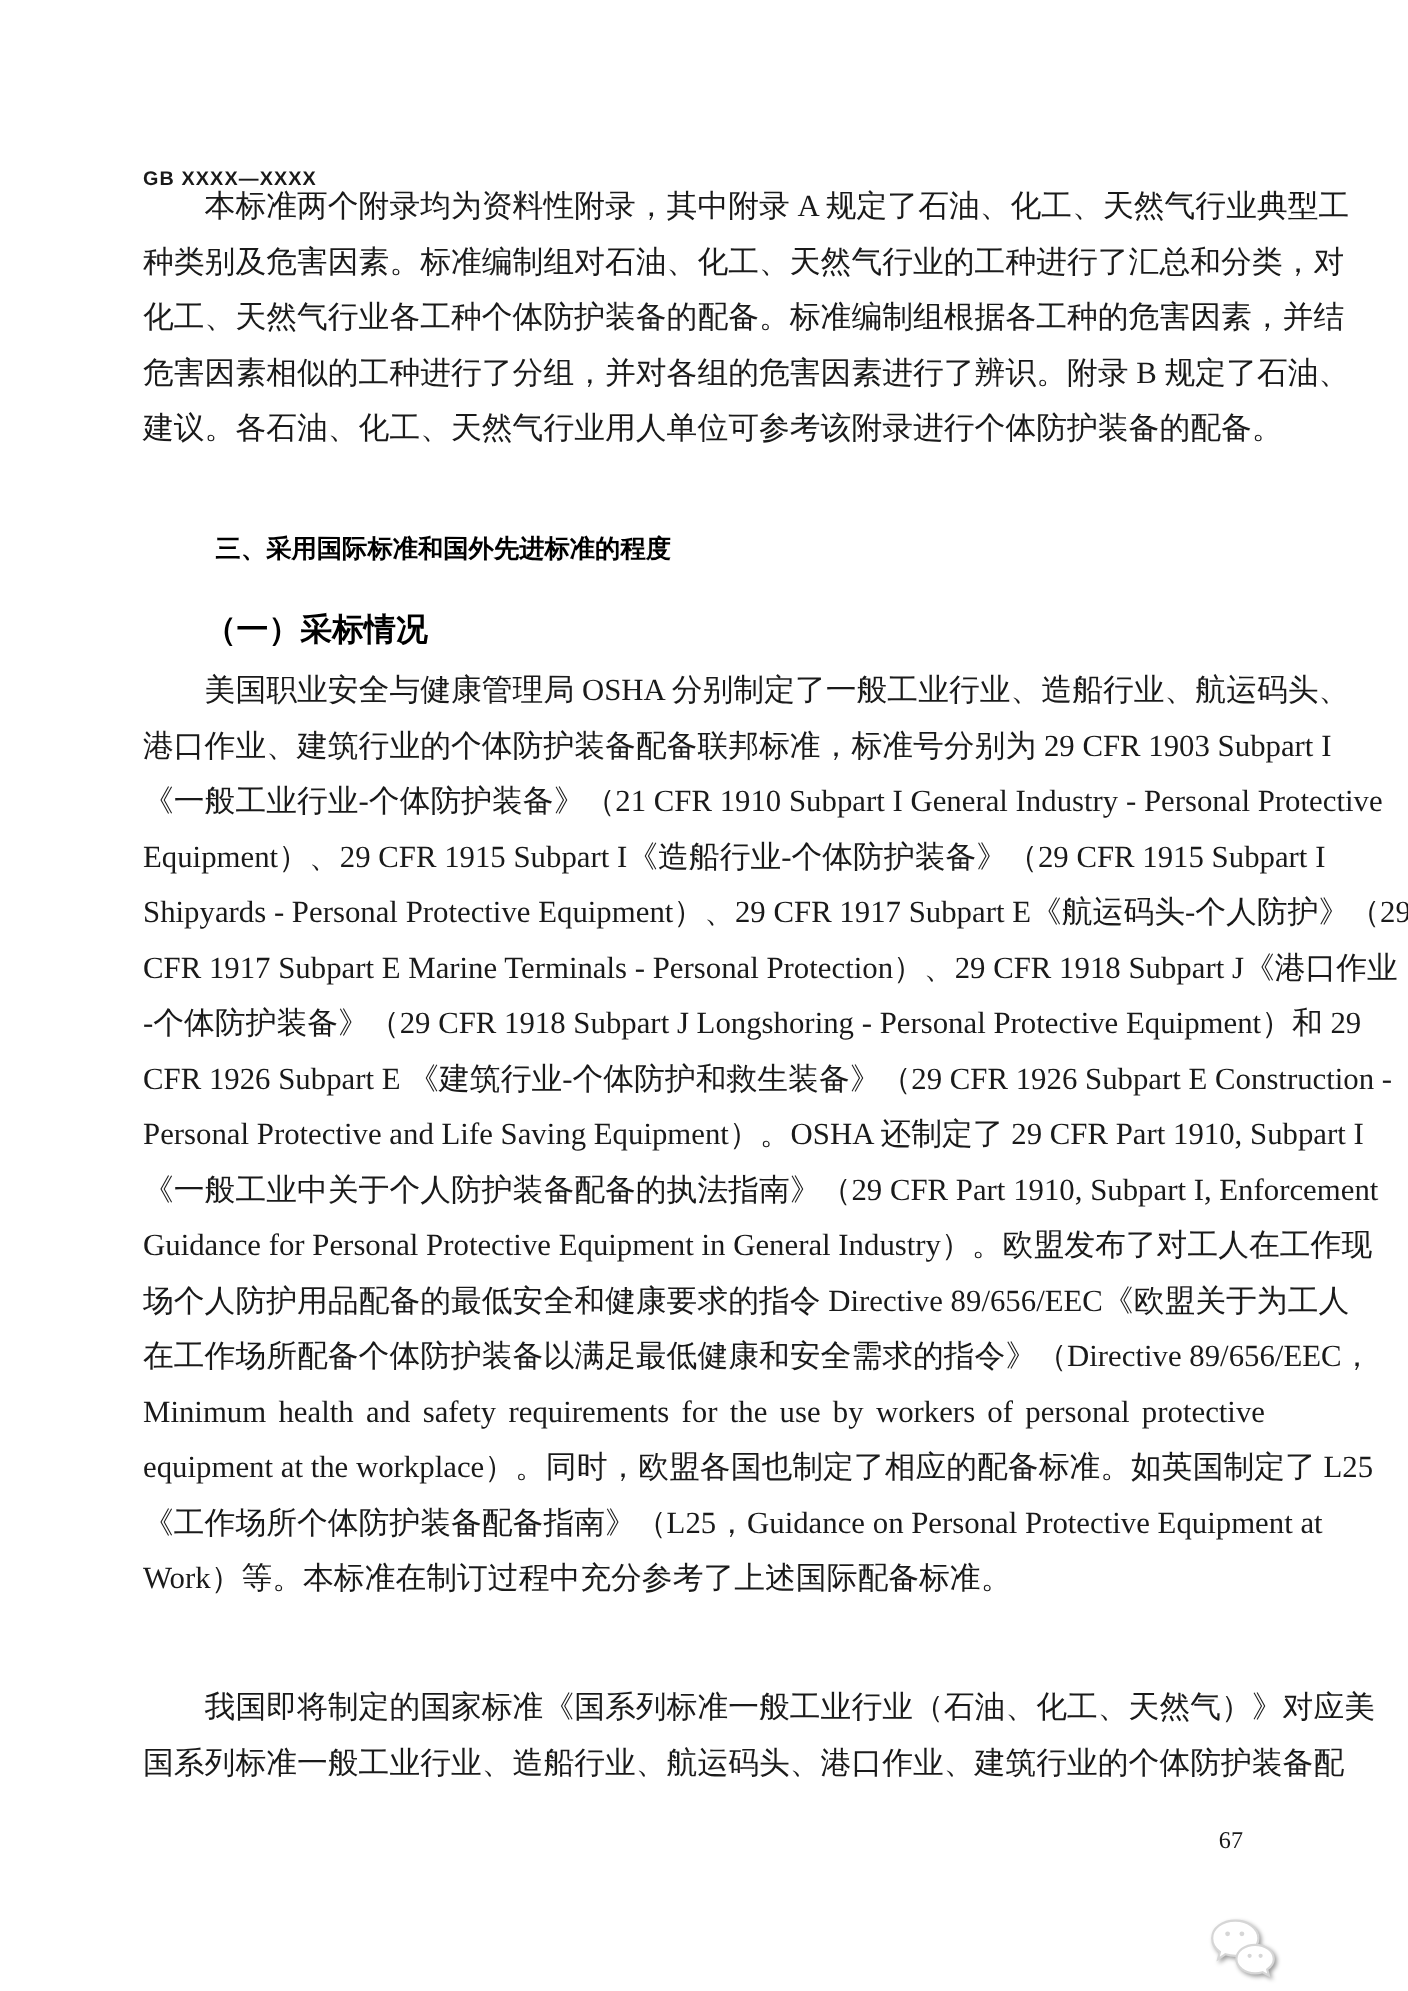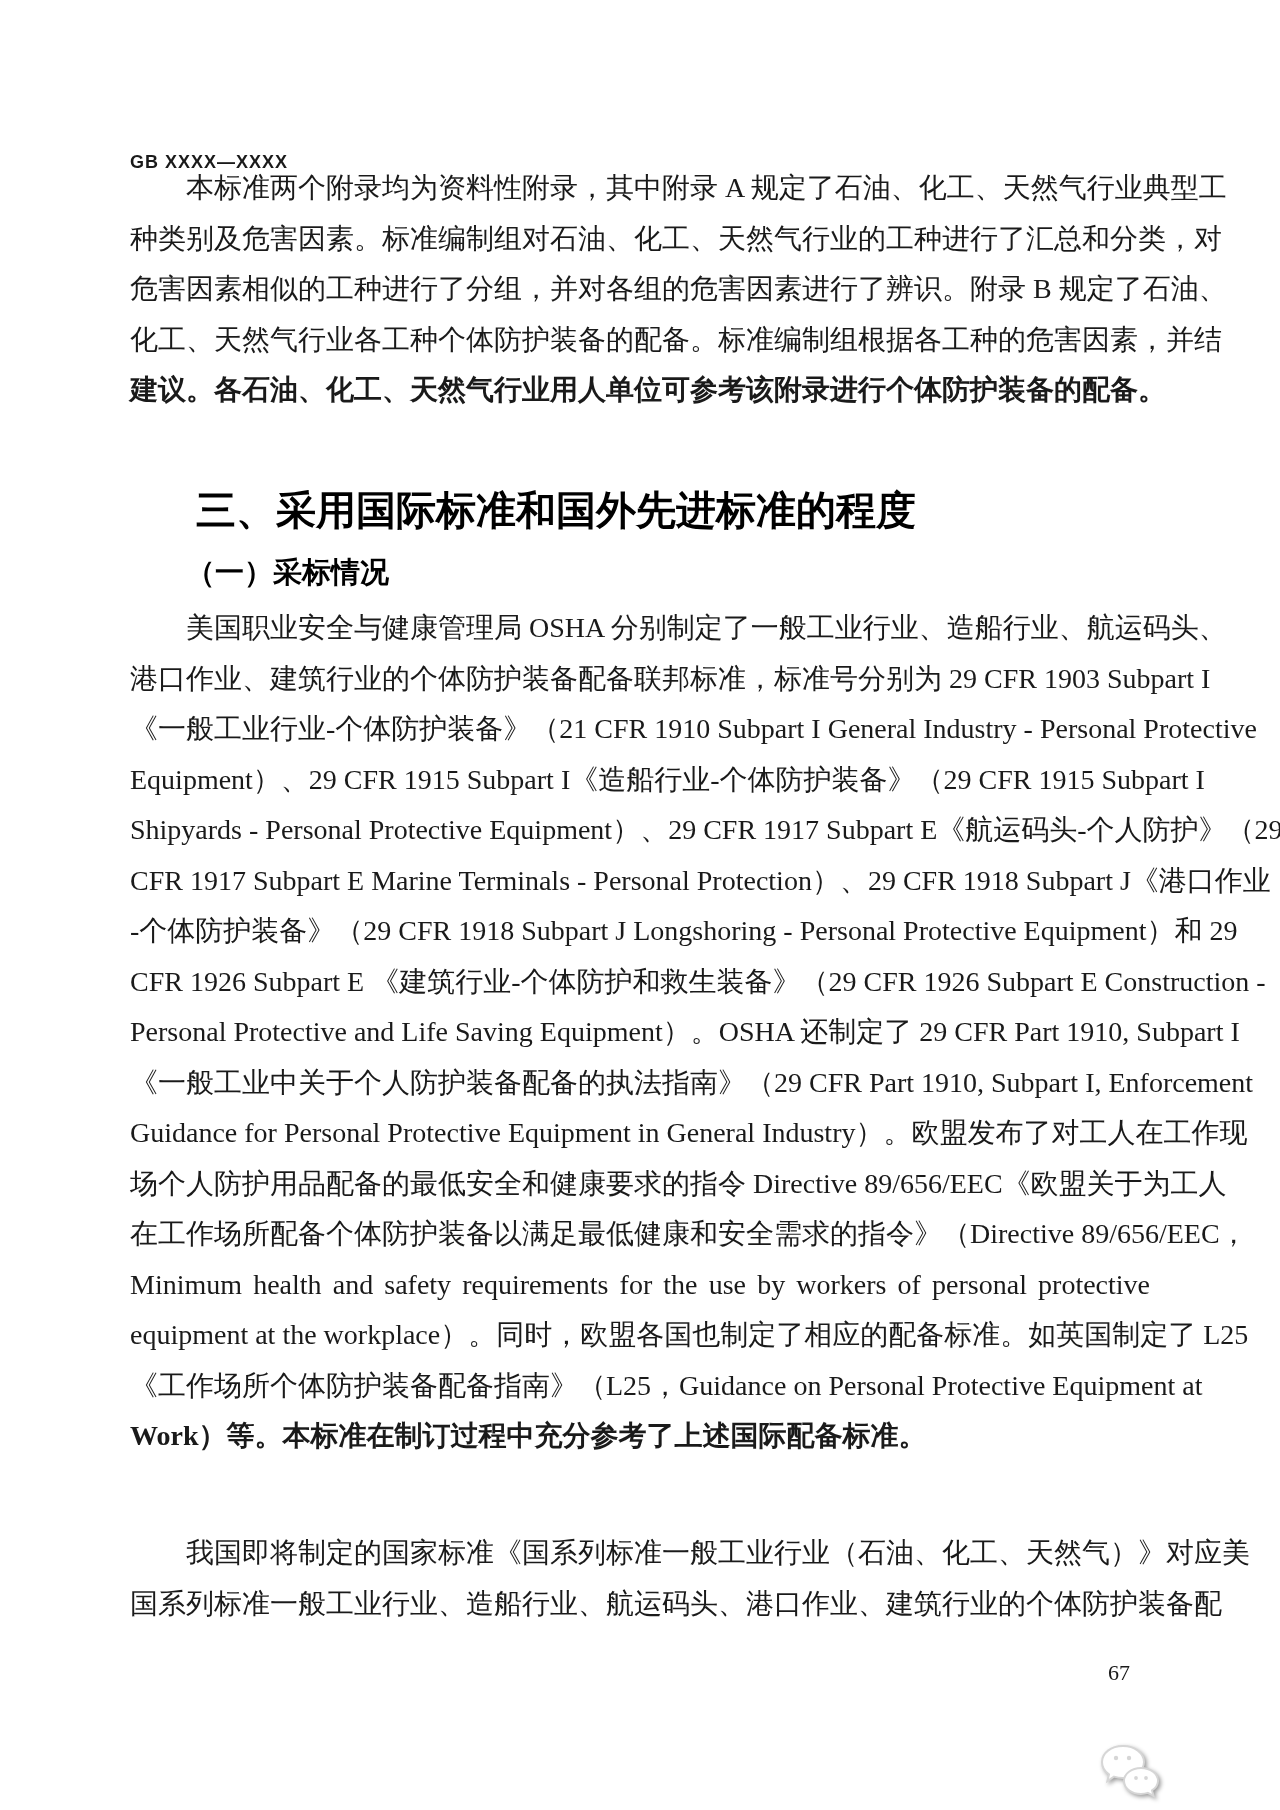--- a/index.html
+++ b/index.html
@@ -25,31 +25,31 @@
   .para{
     position:absolute;left:130px;width:1020px;
     font-size:28px;
   }
   .para .line{
     height:50.5px;line-height:50.5px;
     text-align:justify;text-align-last:justify;
     white-space:nowrap;
     overflow:visible;
   }
-  .para .line.last{text-align-last:left;font-weight:bold;}
+  .para .line.last{text-align-last:left;}
   .para .line.first{text-indent:56px;}
   #para-intro{top:163px;}
   #para-adoption{top:603px;}
   #para-comparison{top:1528px;}
   .heading{
     position:absolute;left:130px;width:1020px;
     font-family:"Liberation Sans","DejaVu Sans",sans-serif;
     font-weight:bold;color:#000;
   }
-  #heading-section3{top:483px;font-size:40px;padding-left:66px;}
+  #heading-section3{top:483px;font-size:23px;padding-left:66px;}
   #heading-3-1{top:553px;font-size:29px;padding-left:56px;}
   #heading-3-2{top:1481px;font-size:29px;padding-left:56px;}
   .page-number{
     position:absolute;left:1108px;top:1660px;width:60px;
     font-size:22px;text-align:left;
   }
   .footer-watermark{
     position:absolute;right:38px;top:1742px;
     display:flex;align-items:center;gap:10px;
     color:var(--watermark);
@@ -70,22 +70,22 @@
 </head>
 <body>
 
 <div class="page">
 
   <div class="doc-code">GB XXXX—XXXX</div>
 
   <div class="para" id="para-intro">
       <div class="line first">本标准两个附录均为资料性附录，其中附录 A 规定了石油、化工、天然气行业典型工</div>
       <div class="line">种类别及危害因素。标准编制组对石油、化工、天然气行业的工种进行了汇总和分类，对</div>
+      <div class="line">化工、天然气行业各工种个体防护装备的配备。标准编制组根据各工种的危害因素，并结</div>
       <div class="line">危害因素相似的工种进行了分组，并对各组的危害因素进行了辨识。附录 B 规定了石油、</div>
-      <div class="line">化工、天然气行业各工种个体防护装备的配备。标准编制组根据各工种的危害因素，并结</div>
       <div class="line last">建议。各石油、化工、天然气行业用人单位可参考该附录进行个体防护装备的配备。</div>
     </div>
 
   <div class="heading" id="heading-section3">三、采用国际标准和国外先进标准的程度</div>
 
   <div class="heading" id="heading-3-1">（一）采标情况</div>
 
   <div class="para" id="para-adoption">
       <div class="line first">美国职业安全与健康管理局 OSHA 分别制定了一般工业行业、造船行业、航运码头、</div>
       <div class="line">港口作业、建筑行业的个体防护装备配备联邦标准，标准号分别为 29 CFR 1903 Subpart I</div>

